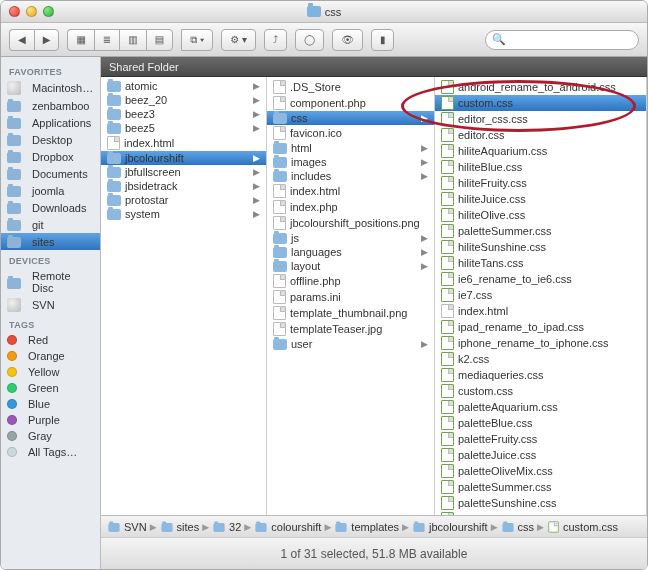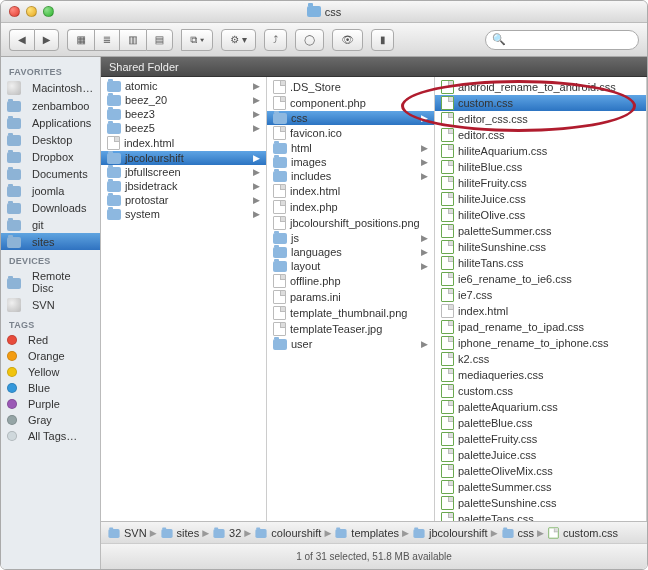--- a/index.html
+++ b/index.html
@@ -43,21 +43,21 @@
 .row.sel .arrow{color:#fff}
 .row .arrow{margin-left:auto;color:#888;font-size:9px}
 .file-ico{width:13px;height:14px;background:#fff;border:1px solid #bbb;border-radius:1px;flex-shrink:0;position:relative}
 .file-ico::after{content:"";position:absolute;top:0;right:0;width:4px;height:4px;background:#ddd;border-left:1px solid #bbb;border-bottom:1px solid #bbb}
 .file-ico.ccss{border-color:#6aa84f}
 .folder-s{width:14px;height:11px;background:#8db8e0;border-radius:2px;flex-shrink:0;position:relative;margin-top:1px}
 .folder-s::before{content:"";position:absolute;top:-2px;left:1px;width:5px;height:2px;background:#8db8e0;border-radius:1px 1px 0 0}
 .pathbar{height:22px;background:linear-gradient(#f4f4f4,#ddd);border-top:1px solid #bbb;display:flex;align-items:center;gap:3px;padding:0 6px;overflow:hidden}
 .pathbar .pit{display:flex;align-items:center;gap:3px;font-size:10px;color:#555}
 .pathbar .sep{color:#999;font-size:9px}
-.statusbar{height:26px;background:linear-gradient(#f4f4f4,#ddd);border-top:1px solid #ccc;display:flex;align-items:center;justify-content:center;font-size:10px;color:#555}
+.statusbar{height:32px;background:linear-gradient(#f4f4f4,#ddd);border-top:1px solid #ccc;display:flex;align-items:center;justify-content:center;font-size:12px;color:#555}
 .ellipse-annot{position:absolute;border:3px solid #b01c2e;border-radius:50%;pointer-events:none}
 </style>
 </head>
 <body>
 
 <div class="window">
   <div class="titlebar">
     <div class="traffic">
       <div class="tl red"></div>
       <div class="tl yel"></div>
@@ -153,20 +153,24 @@
         </div>
         <div class="sb-item">
           <span class="tag-dot" style="background: rgb(243, 156, 18);"></span>
           <span>Orange</span>
         </div>
         <div class="sb-item">
           <span class="tag-dot" style="background: rgb(241, 196, 15);"></span>
           <span>Yellow</span>
         </div>
         <div class="sb-item">
+          <span class="tag-dot" style="background: rgb(46, 204, 113);"></span>
+          <span>Green</span>
+        </div>
+        <div class="sb-item">
           <span class="tag-dot" style="background: rgb(52, 152, 219);"></span>
           <span>Blue</span>
         </div>
         <div class="sb-item">
           <span class="tag-dot" style="background: rgb(155, 89, 182);"></span>
           <span>Purple</span>
         </div>
         <div class="sb-item">
           <span class="tag-dot" style="background: rgb(149, 165, 166);"></span>
           <span>Gray</span>

